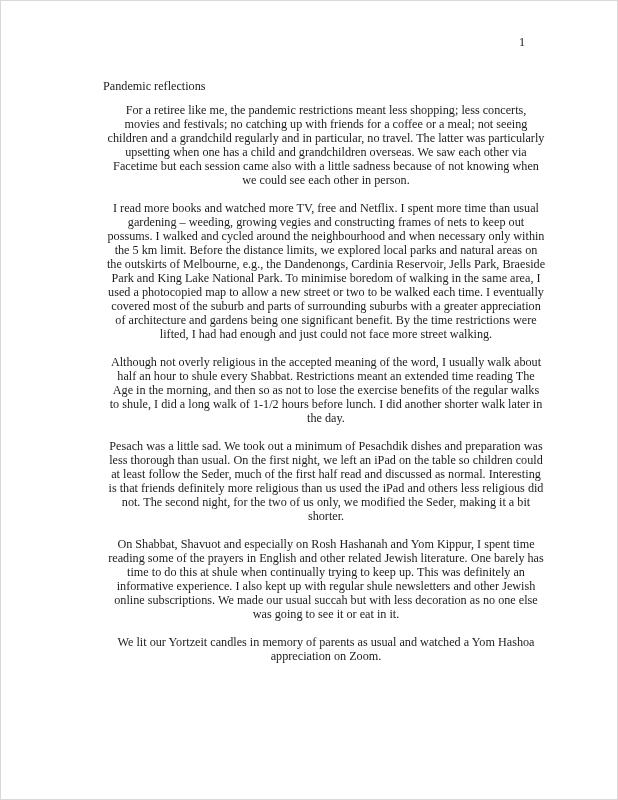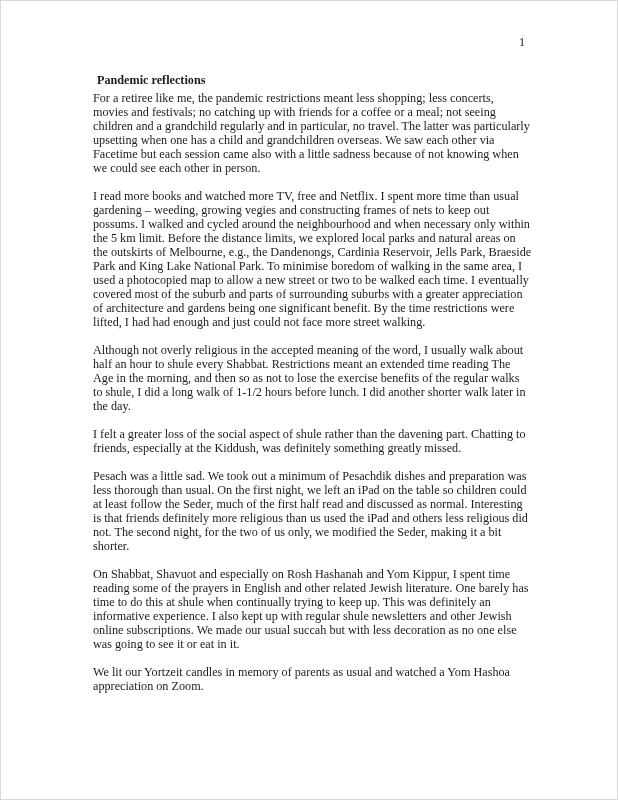--- a/index.html
+++ b/index.html
@@ -27,28 +27,29 @@
     font-size: 12.2px;
     line-height: 14px;
   }
   .content {
     position: absolute;
     left: 92px;
     top: 68px;
     width: 466px;
   }
   .doc-heading {
-    margin: 4px;
+    margin: 10px;
     font-size: 12.2px;
     line-height: 14px;
-    font-weight: bold;
+    font-weight: normal;
   }
   .para {
     margin: 14px 0 0 0;
     white-space: pre-line;
+    text-align: center;
   }
   .para.first {
     margin-top: 0;
   }
 </style>
 </head>
 <body>
 
 <div class="page">
 
@@ -75,22 +76,20 @@
 covered most of the suburb and parts of surrounding suburbs with a greater appreciation
 of architecture and gardens being one significant benefit. By the time restrictions were
 lifted, I had had enough and just could not face more street walking.</p>
 
     <p class="para">Although not overly religious in the accepted meaning of the word, I usually walk about
 half an hour to shule every Shabbat. Restrictions meant an extended time reading The
 Age in the morning, and then so as not to lose the exercise benefits of the regular walks
 to shule, I did a long walk of 1-1/2 hours before lunch. I did another shorter walk later in
 the day.</p>
 
-    <p class="para">I felt a greater loss of the social aspect of shule rather than the davening part. Chatting to
-friends, especially at the Kiddush, was definitely something greatly missed.</p>
 
     <p class="para">Pesach was a little sad. We took out a minimum of Pesachdik dishes and preparation was
 less thorough than usual. On the first night, we left an iPad on the table so children could
 at least follow the Seder, much of the first half read and discussed as normal. Interesting
 is that friends definitely more religious than us used the iPad and others less religious did
 not. The second night, for the two of us only, we modified the Seder, making it a bit
 shorter.</p>
 
     <p class="para">On Shabbat, Shavuot and especially on Rosh Hashanah and Yom Kippur, I spent time
 reading some of the prayers in English and other related Jewish literature. One barely has

